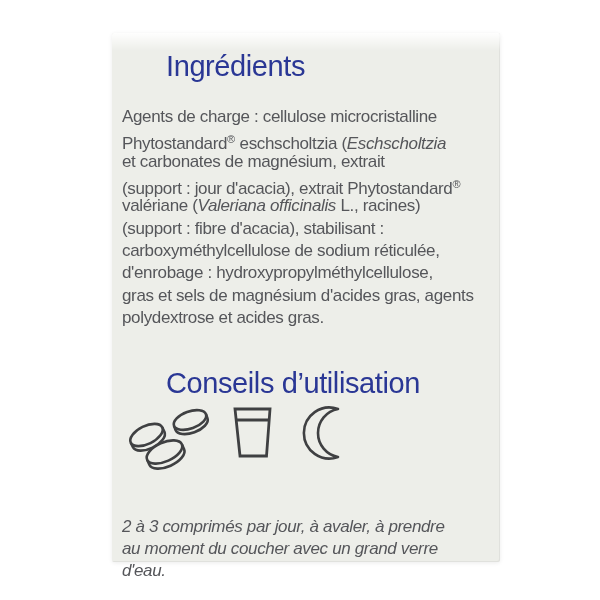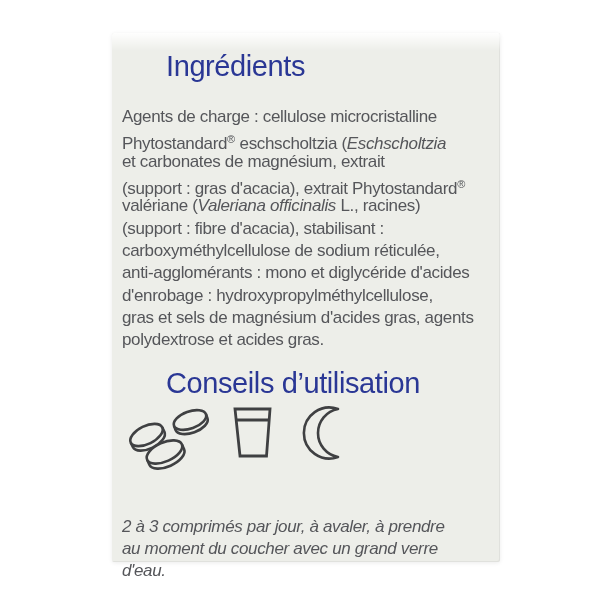--- a/index.html
+++ b/index.html
@@ -68,25 +68,24 @@
 <body>
 
 <div class="panel">
 
   <div id="ingredients-title" class="heading">Ingrédients</div>
 
   <div id="ingredients-lines" class="bodytext">
       <div class="tline"><span>Agents de charge : cellulose microcristalline</span></div>
       <div class="tline"><span>Phytostandard</span><span class="sup">®</span><span> eschscholtzia (</span><span class="it">Eschscholtzia</span></div>
       <div class="tline"><span>et carbonates de magnésium, extrait</span></div>
-      <div class="tline"><span>(support : gras d'acacia), extrait Phytostandard</span><span class="sup">®</span></div>
+      <div class="tline"><span>(support : jour d'acacia), extrait Phytostandard</span><span class="sup">®</span></div>
       <div class="tline"><span>valériane (</span><span class="it">Valeriana officinalis</span><span> L., racines)</span></div>
       <div class="tline"><span>(support : fibre d'acacia), stabilisant :</span></div>
       <div class="tline"><span>carboxyméthylcellulose de sodium réticulée,</span></div>
-      <div class="tline"><span>anti-agglomérants : mono et diglycéride d'acides</span></div>
       <div class="tline"><span>d'enrobage : hydroxypropylméthylcellulose,</span></div>
       <div class="tline"><span>gras et sels de magnésium d'acides gras, agents</span></div>
       <div class="tline"><span>polydextrose et acides gras.</span></div>
     </div>
 
   <div id="usage-title" class="heading">Conseils d’utilisation</div>
 
   <div class="iconrow">
 
     <svg id="tablets-icon" width="88" height="64" viewBox="0 0 88 64" fill="none" stroke="#3f4042" stroke-width="2.6" stroke-linejoin="round">

